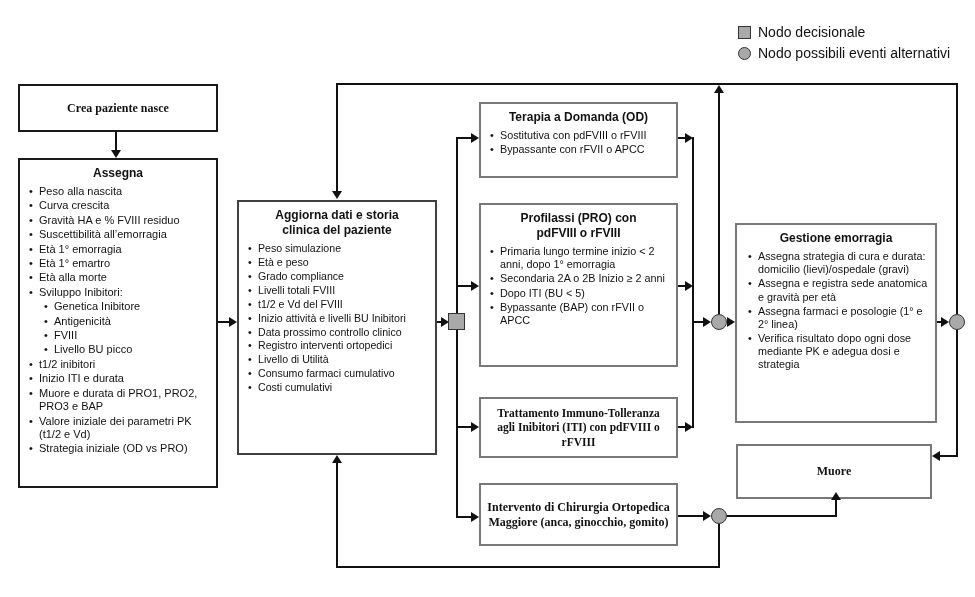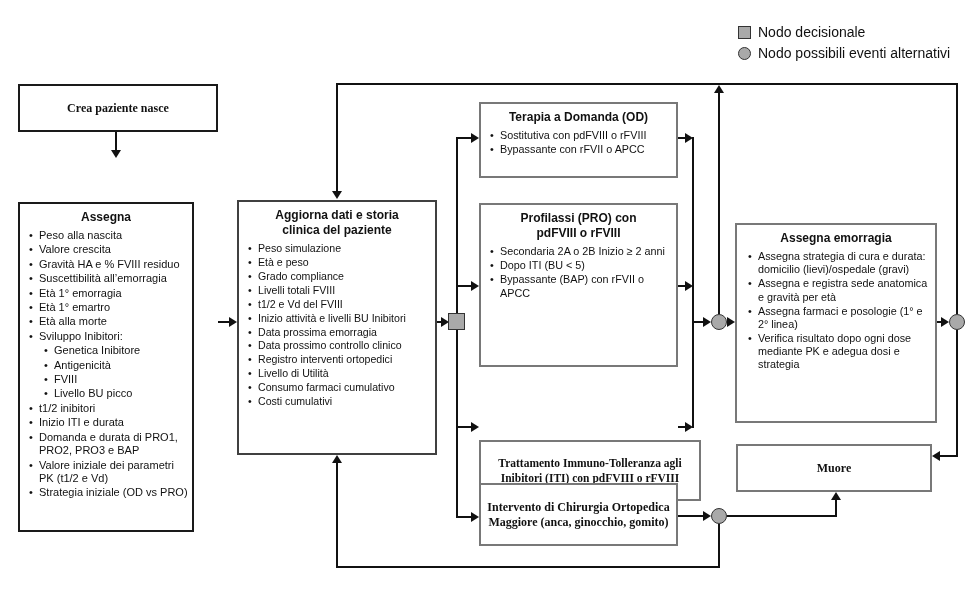--- a/index.html
+++ b/index.html
@@ -51,97 +51,97 @@
     <div class="legend-row">
       <span class="legend-icon round"></span>
       <span>Nodo possibili eventi alternativi</span>
     </div>
   </div>
 
   <div class="box dark center-box" style="left:18px;top:84px;width:200px;height:48px;">
     <div class="box-title">Crea paziente nasce</div>
   </div>
 
-  <div class="box dark" style="left:18px;top:158px;width:176px;height:330px;margin-top:44px;">
+  <div class="box dark" style="left:18px;top:158px;width:200px;height:330px;">
     <div class="box-title">Assegna</div>
     <ul class="blist">
         <li>Peso alla nascita</li>
-        <li>Valore crescita</li>
+        <li>Curva crescita</li>
         <li>Gravità HA e % FVIII residuo</li>
         <li>Suscettibilità all’emorragia</li>
         <li>Età 1° emorragia</li>
         <li>Età 1° emartro</li>
         <li>Età alla morte</li>
         <li>Sviluppo Inibitori:</li>
         <li class="sub">Genetica Inibitore</li>
         <li class="sub">Antigenicità</li>
         <li class="sub">FVIII</li>
         <li class="sub">Livello BU picco</li>
         <li>t1/2 inibitori</li>
         <li>Inizio ITI e durata</li>
-        <li>Domanda e durata di PRO1, PRO2, PRO3 e BAP</li>
+        <li>Muore e durata di PRO1, PRO2, PRO3 e BAP</li>
         <li>Valore iniziale dei parametri PK (t1/2 e Vd)</li>
         <li>Strategia iniziale (OD vs PRO)</li>
       </ul>
   </div>
 
   <div class="box mid" style="left:237px;top:200px;width:200px;height:255px;">
     <div class="box-title" style="margin-left:18px;margin-right:18px;">Aggiorna dati e storia clinica del paziente</div>
     <ul class="blist" style="font-size:10.6px;">
         <li>Peso simulazione</li>
         <li>Età e peso</li>
         <li>Grado compliance</li>
         <li>Livelli totali FVIII</li>
         <li>t1/2 e Vd del FVIII</li>
         <li>Inizio attività e livelli BU Inibitori</li>
-        <li>Data prossima emorragia</li>
         <li>Data prossimo controllo clinico</li>
         <li>Registro interventi ortopedici</li>
         <li>Livello di Utilità</li>
         <li>Consumo farmaci cumulativo</li>
         <li>Costi cumulativi</li>
       </ul>
   </div>
 
   <div class="box gray" style="left:479px;top:102px;width:199px;height:76px;">
     <div class="box-title">Terapia a Domanda (OD)</div>
     <ul class="blist" style="font-size:10.8px;">
         <li>Sostitutiva con pdFVIII o rFVIII</li>
         <li>Bypassante con rFVII o APCC</li>
       </ul>
   </div>
 
   <div class="box gray" style="left:479px;top:203px;width:199px;height:164px;">
     <div class="box-title" style="margin-left:28px;margin-right:28px;">Profilassi (PRO) con pdFVIII o rFVIII</div>
     <ul class="blist" style="font-size:10.8px;">
+        <li>Primaria lungo termine inizio &lt; 2 anni, dopo 1° emorragia</li>
         <li>Secondaria 2A o 2B Inizio ≥ 2 anni</li>
         <li>Dopo ITI (BU &lt; 5)</li>
         <li>Bypassante (BAP) con rFVII o APCC</li>
       </ul>
   </div>
 
-  <div class="box gray center-box" style="left:479px;top:397px;width:222px;height:61px;margin-top:43px;">
+  <div class="box gray center-box" style="left:479px;top:397px;width:199px;height:61px;">
     <div class="box-title" style="font-size:11.5px;">Trattamento Immuno-Tolleranza agli Inibitori (ITI) con pdFVIII o rFVIII</div>
   </div>
 
   <div class="box gray center-box" style="left:479px;top:483px;width:199px;height:63px;">
     <div class="box-title">Intervento di Chirurgia Ortopedica Maggiore (anca, ginocchio, gomito)</div>
   </div>
 
   <div class="box gray" style="left:735px;top:223px;width:202px;height:200px;">
-    <div class="box-title">Assegna emorragia</div>
+    <div class="box-title">Gestione emorragia</div>
     <ul class="blist" style="font-size:10.8px;margin-left:8px;">
         <li>Assegna strategia di cura e durata: domicilio (lievi)/ospedale (gravi)</li>
         <li>Assegna e registra sede anatomica e gravità per età</li>
         <li>Assegna farmaci e posologie (1° e 2° linea)</li>
         <li>Verifica risultato dopo ogni dose mediante PK e adegua dosi e strategia</li>
       </ul>
   </div>
 
-  <div class="box gray center-box" style="left:736px;top:444px;width:196px;height:48px;">
+  <div class="box gray center-box" style="left:736px;top:444px;width:196px;height:55px;">
     <div class="box-title">Muore</div>
   </div>
 
   <div class="vl" style="left:115px;top:132px;height:20px;"></div>
   <div class="ah d" style="left:111px;top:150px;"></div>
 
   <div class="hl" style="left:218px;top:321px;width:13px;"></div>
   <div class="ah r" style="left:229px;top:317px;"></div>
 
   <div class="hl" style="left:437px;top:321px;width:6px;"></div>

